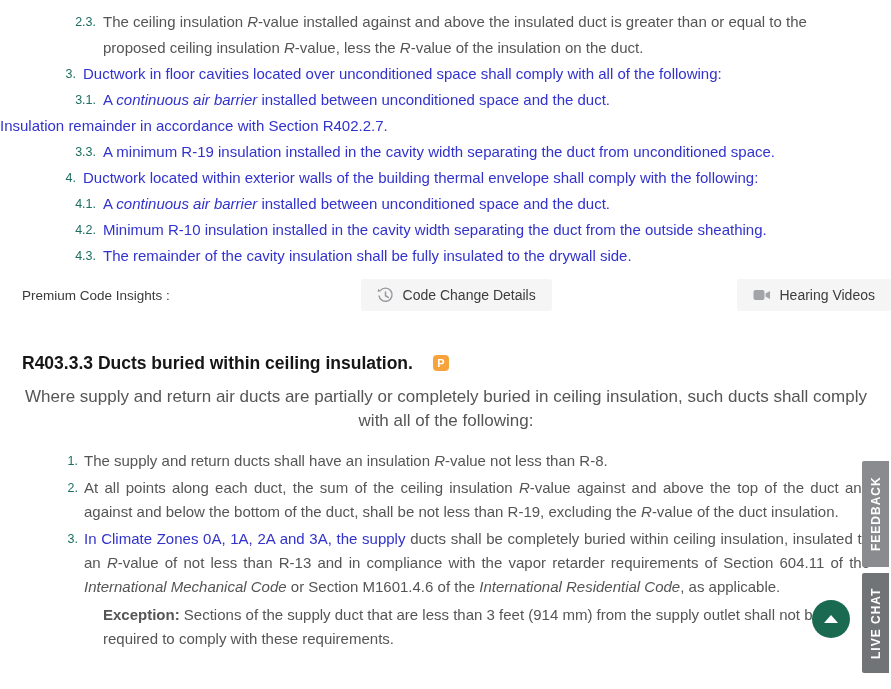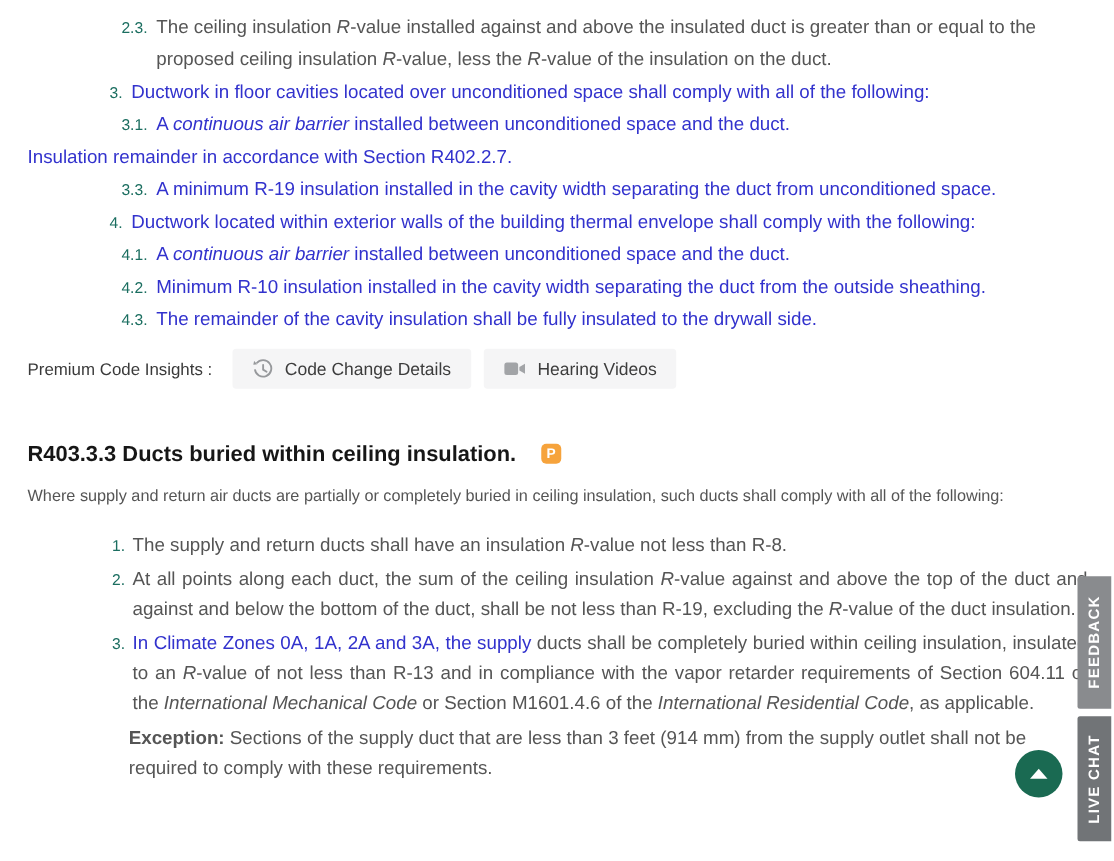--- a/index.html
+++ b/index.html
@@ -16,54 +16,54 @@
   html,body{width:891px;height:689px;}
   body{
     font-family:"Liberation Sans",sans-serif;
     background:#ffffff;
     overflow:hidden;
     position:relative;
   }
   
   .code-list{display:block;}
   .top-list{padding-top:9px;}
-  .code-item{display:flex;font-size:15px;line-height:26px;padding-left:22px;}
+  .code-item{display:flex;font-size:15px;line-height:26px;}
   .code-item .num{
     flex:none;text-align:right;color:var(--teal);
     font-size:12.5px;line-height:inherit;
   }
   .code-item .text{flex:1;padding-right:21px;}
   .lvl1 .num{width:76px;margin-right:7px;}
   .lvl2 .num{width:96px;margin-right:7px;}
   .c-blue{color:var(--blue);}
   .c-gray{color:var(--gray);}
   .justify .text{text-align:justify;}
   
   .premium-row{
-    margin:10px 0 0 22px;display:flex;align-items:center;gap:10px;height:32px;
+    margin:10px 0 0 22px;display:flex;align-items:center;gap:10px;height:32px;justify-content:space-between;
   }
   .premium-label{font-size:13.5px;color:#3a3a3a;margin-right:6px;}
   .pc-btn{
     display:inline-flex;align-items:center;gap:9px;height:32px;
     background:var(--btn-bg);border:none;border-radius:3px;
     padding:0 16px;font-family:inherit;font-size:14px;color:#3c3c3c;cursor:pointer;
   }
   .pc-btn svg{display:block;}
   
   .section-heading{
     margin:41px 0 0 22px;display:flex;align-items:center;gap:20px;
     font-size:17.5px;font-weight:700;color:#161616;line-height:22px;
   }
   .p-badge{
     width:16px;height:16px;border-radius:4px;background:var(--orange);
     color:#fff;font-size:11px;font-weight:700;
     display:inline-flex;align-items:center;justify-content:center;cursor:pointer;
   }
   .intro{
-    margin:11px 21px 16px 22px;font-size:13px;line-height:24px;color:var(--gray);
+    margin:11px 21px 16px 22px;font-size:17px;line-height:24px;color:var(--gray);text-align:center;
   }
   .bottom-list{margin-top:10px;}
   .bottom-list .code-item{line-height:24px;margin-bottom:3px;}
   .bottom-list .num{width:78px;margin-right:6px;}
   .exception{
     margin:4px 26px 0 103px;font-size:15px;line-height:24px;color:var(--gray);
   }
   .exception .exc-label{font-weight:700;}
   
   .side-tab{

